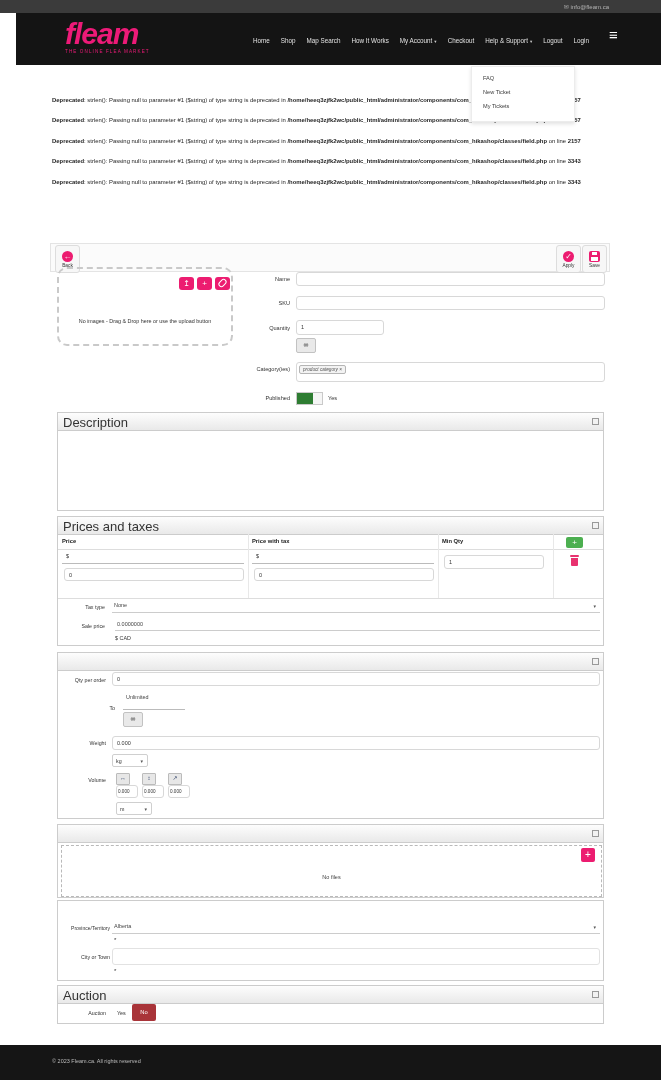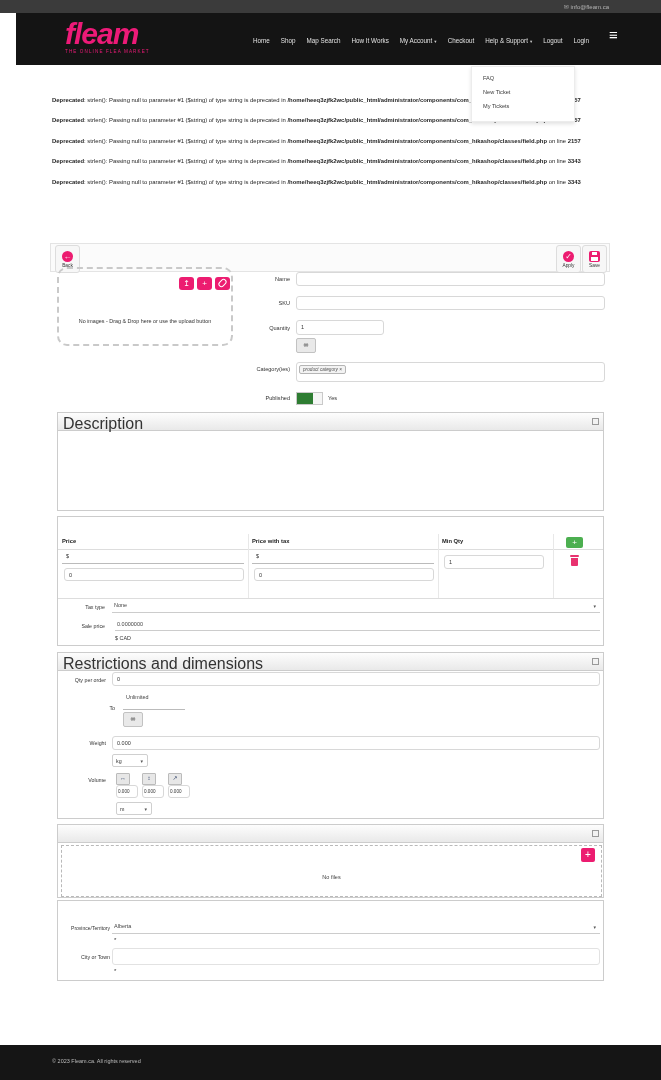--- a/index.html
+++ b/index.html
@@ -41,21 +41,21 @@
   
   .flabel{position:absolute;width:62px;text-align:right;font-size:5.6px;color:#333;}
   .tinput{position:absolute;border:1px solid #d8d8d8;border-radius:3px;background:#fff;font-size:5.5px;color:#333;padding:3px 4px;box-sizing:border-box;}
   .ubtn{position:absolute;background:#e9e9e9;border:1px solid #c2c2c2;border-radius:2px;text-align:center;font-size:7px;color:#222;line-height:11px;cursor:pointer;}
   .cat-tag{display:inline-block;margin:2px;border:1px solid #b5b5b5;border-radius:2px;background:#f3f3f3;font-size:4.7px;font-style:italic;color:#555;padding:1px 3px;}
   .toggle{position:absolute;left:296px;top:392px;width:27px;height:13px;border:1px solid #c9c9c9;background:#f5f5f5;box-sizing:border-box;cursor:pointer;}
   .toggle .on{width:16px;height:100%;background:#2e7d32;}
   
   .fs{position:absolute;left:57px;width:547px;border:1px solid #ccc;background:#fff;box-sizing:border-box;}
   .fs-h{height:17px;background:linear-gradient(#fdfdfd,#e9e9e9);border-bottom:1px solid #ccc;position:relative;}
-  .fs-h .t{font-size:16px;color:#333;padding:2px 0 0 5px;display:block;}
+  .fs-h .t{font-size:13px;color:#333;padding:2px 0 0 5px;display:block;}
   .fs-c{position:absolute;right:4px;top:5px;width:5px;height:5px;border:1px solid #999;background:#f2f2f2;cursor:pointer;}
   .slabel{position:absolute;text-align:right;font-size:5.3px;color:#333;}
   .uinput{position:absolute;border-bottom:1px solid #ccc;font-size:5.5px;color:#444;padding:3px 2px;box-sizing:border-box;}
   .chev{position:absolute;right:4px;top:4px;font-size:5px;color:#555;}
   .selbox{position:absolute;border:1px solid #cfcfcf;border-radius:2px;font-size:5.3px;color:#333;padding:3px 3px;box-sizing:border-box;background:#fff;cursor:pointer;}
   
   .phead{position:absolute;left:0;top:17px;width:100%;height:16px;border-bottom:1px solid #ddd;box-sizing:border-box;}
   .pcolsep{position:absolute;top:17px;height:64px;width:1px;background:#e8e8e8;}
   .pcol{position:absolute;top:21px;font-size:5.8px;font-weight:bold;color:#222;}
   .gplus{position:absolute;left:508px;top:20px;width:17px;height:11px;background:#4caf50;border-radius:2px;color:#fff;text-align:center;font-size:8px;line-height:11px;cursor:pointer;}
@@ -166,20 +166,24 @@
 
   <div class="fs" style="top:412px;height:99px;">
     <div class="fs-h">
       <span class="t">Description</span>
       <span class="fs-c"></span>
     </div>
     <div style="height:80px;"></div>
   </div>
 
   <div class="fs" style="top:516px;height:130px;">
+    <div class="fs-h">
+      <span class="t">Prices and taxes</span>
+      <span class="fs-c"></span>
+    </div>
     <div class="phead"></div>
     <div class="pcol" style="left:4px;">Price</div>
     <div class="pcol" style="left:194px;">Price with tax</div>
     <div class="pcol" style="left:384px;">Min Qty</div>
     <div class="gplus"><span>+</span></div>
     <div class="pcolsep" style="left:190px;"></div>
     <div class="pcolsep" style="left:380px;"></div>
     <div class="pcolsep" style="left:495px;"></div>
     <div class="abs" style="left:0;top:81px;width:545px;height:1px;background:#ddd;"></div>
 
@@ -203,21 +207,20 @@
       <span class="chev">▾</span>
     </div>
 
     <div class="slabel" style="left:2px;top:106px;width:45px;">Sale price</div>
     <div class="uinput" style="left:57px;top:101px;width:485px;height:13px;">0.0000000</div>
     <div class="abs" style="left:57px;top:118px;font-size:5.4px;color:#333;">$ CAD</div>
   </div>
 
   <div class="fs" style="top:652px;height:167px;">
     <div class="fs-h">
-      <span class="t">Restrictions and dimensions</span>
       <span class="fs-c"></span>
     </div>
     <div class="slabel" style="left:0px;top:24px;width:48px;">Qty per order</div>
     <div class="tinput" style="left:54px;top:19px;width:488px;height:14px;">0</div>
     <div class="abs" style="left:68px;top:41px;font-size:5.4px;color:#444;">Unlimited</div>
     <div class="slabel" style="left:40px;top:52px;width:17px;">To</div>
     <div class="cline" style="left:65px;top:56px;width:62px;"></div>
     <div class="ubtn" style="left:65px;top:59px;width:18px;height:13px;"><span>∞</span></div>
 
     <div class="slabel" style="left:0px;top:87px;width:48px;">Weight</div>
@@ -255,18 +258,27 @@
     <div class="uinput" style="left:54px;top:19px;width:488px;height:14px;">
       <span>Alberta</span>
       <span class="chev">▾</span>
     </div>
     <div class="req" style="left:56px;top:36px;">*</div>
     <div class="slabel" style="left:0px;top:53px;width:52px;">City or Town</div>
     <div class="tinput" style="left:54px;top:47px;width:488px;height:17px;border-color:#e2e2e2;"></div>
     <div class="req" style="left:56px;top:67px;">*</div>
   </div>
 
+  <div class="fs" style="top:985px;height:39px;">
+    <div class="fs-h">
+      <span class="t">Auction</span>
+      <span class="fs-c"></span>
+    </div>
+    <div class="slabel" style="left:2px;top:24px;width:46px;">Auction</div>
+    <div class="yes-lbl">Yes</div>
+    <div class="no-btn">No</div>
+  </div>
 
   <div class="abs footer">
     <div class="cp">© 2023 Fleam.ca. All rights reserved</div>
   </div>
 
 </div>
 
 </body></html>

